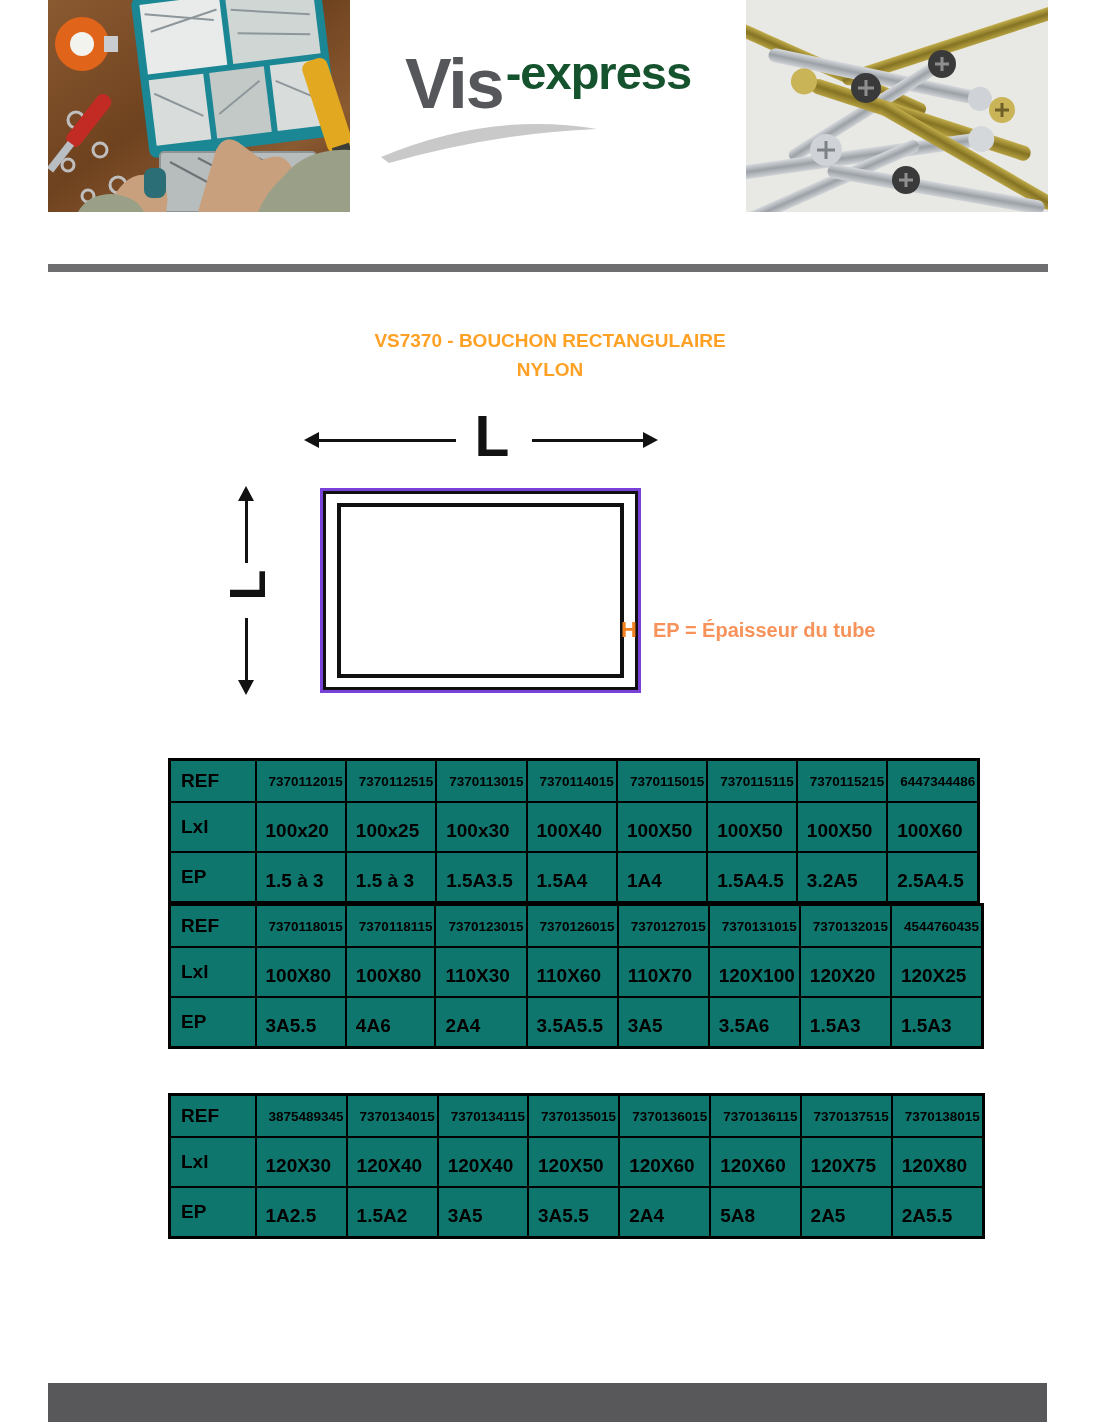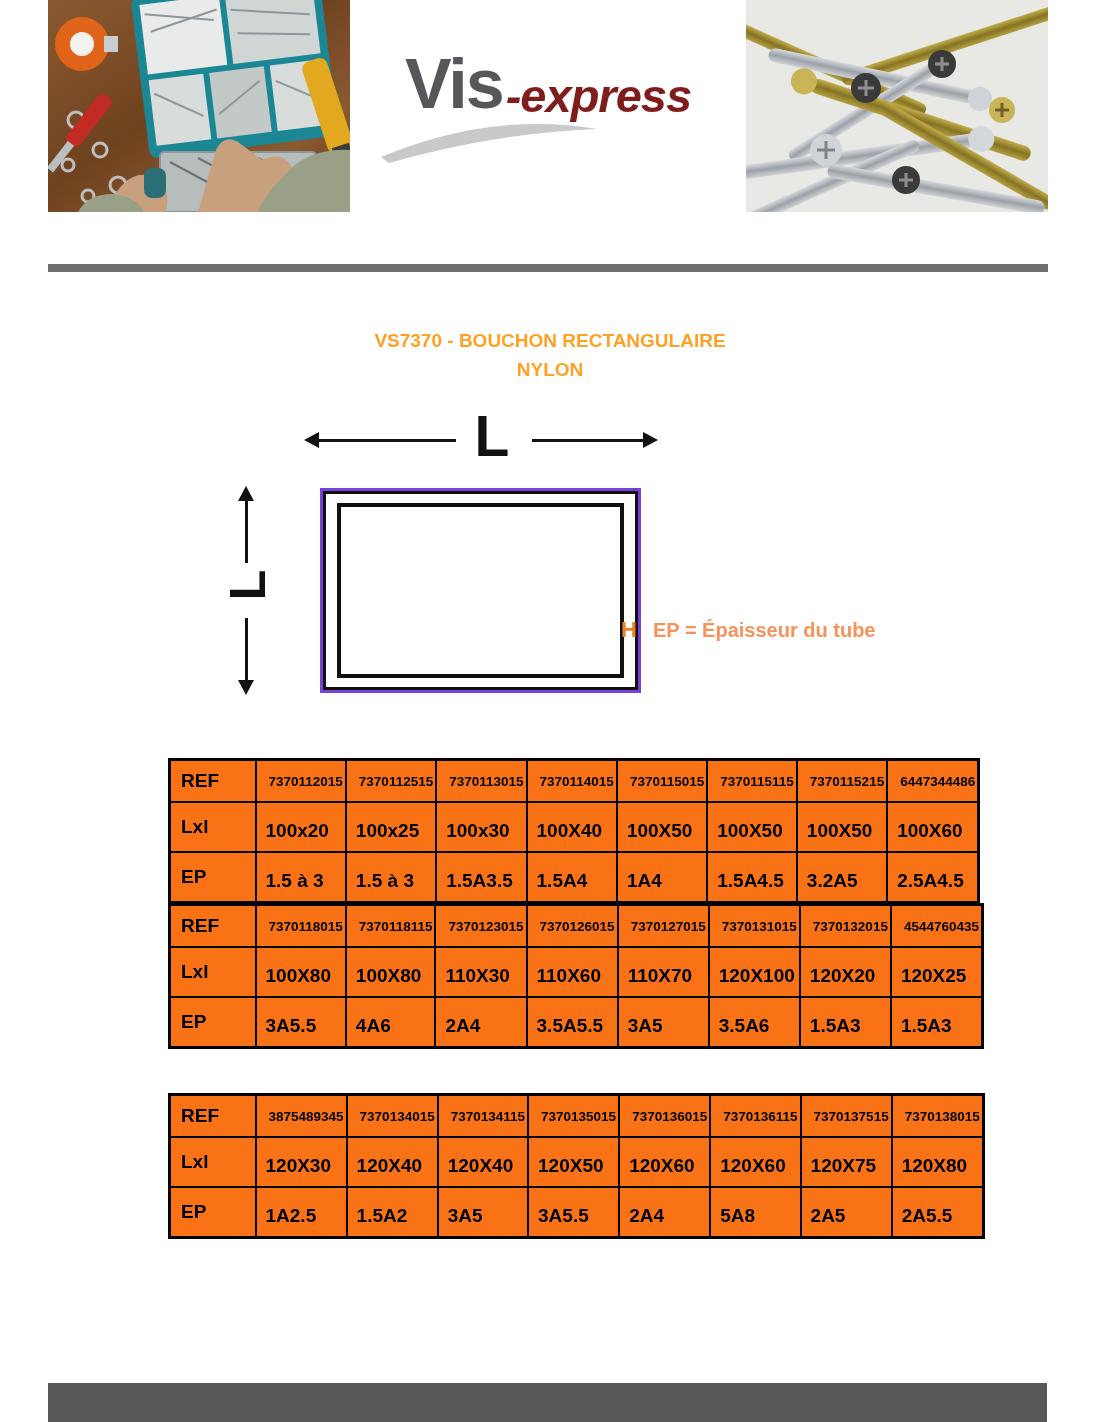--- a/index.html
+++ b/index.html
@@ -6,23 +6,23 @@
   .page{
     position:relative;width:1100px;height:1422px;background:#ffffff;
     font-family:"Liberation Sans",sans-serif;overflow:hidden;margin:0 auto;
   }
 
   
   .header{position:absolute;left:48px;top:0;width:1000px;height:212px;display:flex;}
   .photo{width:302px;height:212px;position:relative;overflow:hidden;flex:0 0 auto;}
   .photo svg{display:block;}
   .logo-zone{flex:1 1 auto;display:flex;flex-direction:column;align-items:center;justify-content:center;background:#fff;}
-  .logo-line{display:flex;align-items:flex-end;line-height:1;}
+  .logo-line{display:flex;align-items:flex-start;line-height:1;}
   .logo-vis{font-size:70px;font-weight:bold;color:#56575A;letter-spacing:-2px;}
-  .logo-express{font-size:47px;font-weight:bold;font-style:italic;color:#7f1d1d;margin-left:3px;letter-spacing:-1px;}
+  .logo-express{font-size:47px;font-weight:bold;color:#14532d;margin-left:3px;letter-spacing:-1px;}
   .swoosh-wrap{align-self:center;margin-top:2px;margin-left:-120px;height:42px;}
 
   
   .banner{position:absolute;left:48px;top:211px;width:1000px;height:53px;background:#EB7B28;
           display:flex;align-items:center;justify-content:center;}
   .banner-text{color:#ffffff;font-size:42px;font-weight:bold;line-height:1;transform:scaleX(.8);white-space:nowrap;}
   .strip{position:absolute;left:48px;top:264px;width:1000px;height:8px;background:#6E6E70;}
 
   
   .doc-title{position:absolute;top:326px;left:0;width:100%;text-align:center;
@@ -44,21 +44,21 @@
   .dim-l{display:inline-block;font-size:50px;font-weight:bold;color:#121212;line-height:1;
          transform:rotate(-90deg);}
   .rect-outer{position:absolute;left:320px;top:488px;width:321px;height:205px;
               border:3px solid #7841D8;box-sizing:border-box;}
   .rect-mid{width:100%;height:100%;border:3px solid #101010;box-sizing:border-box;padding:9px 11px;}
   .rect-inner{width:100%;height:100%;border:4px solid #101010;box-sizing:border-box;background:#fff;}
   .h-label{position:absolute;left:621px;top:617px;color:#F08122;font-weight:bold;font-size:22px;z-index:3;}
   .ep-note{position:absolute;left:653px;top:619px;color:#F6925A;font-weight:bold;font-size:20px;white-space:nowrap;}
 
   
-  .spec-table{position:absolute;left:168px;border-collapse:collapse;background:#f97316;
+  .spec-table{position:absolute;left:168px;border-collapse:collapse;background:#0f766e;
               border:3px solid #000;table-layout:fixed;}
   .spec-table td{border:2px solid #000;font-weight:bold;color:#000;box-sizing:border-box;}
   .spec-table td.lab{font-size:19px;text-align:left;padding:8px 4px 8px 10px;vertical-align:middle;}
   .spec-table tr.ref td.val{font-size:13.5px;text-align:center;padding:13px 2px 11px 12px;vertical-align:top;line-height:16px;}
   .spec-table tr.dim td.val,
   .spec-table tr.ep  td.val{font-size:19px;text-align:left;padding:17px 2px 9px 9px;vertical-align:top;
                             line-height:22px;overflow-wrap:anywhere;word-break:break-all;}
   .t1{top:758px;} .t2{top:903px;} .t3{top:1093px;}
 
   

